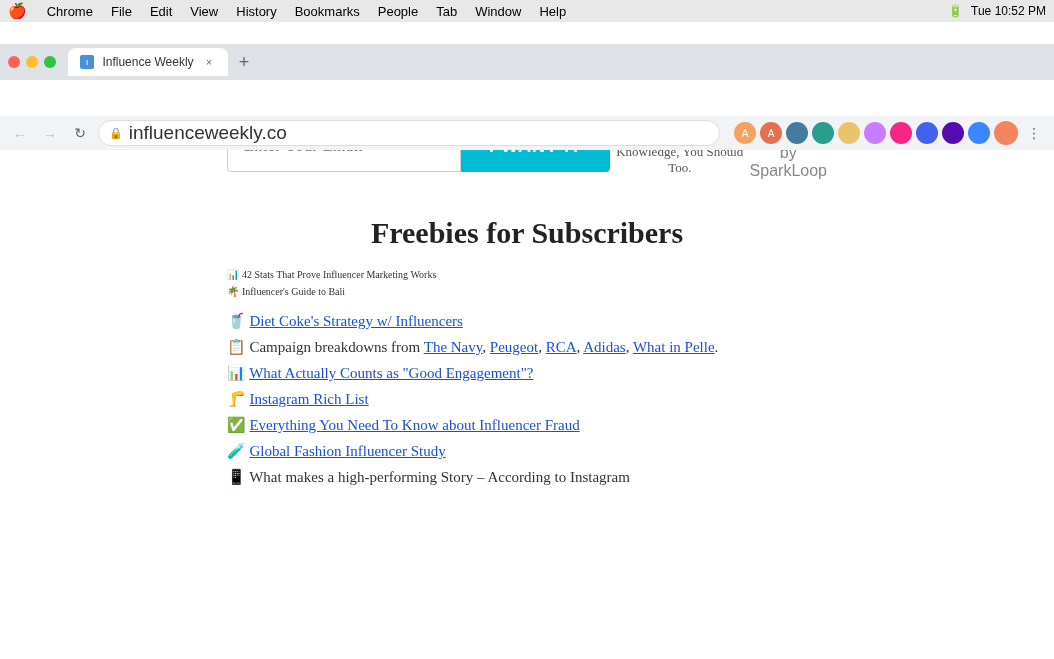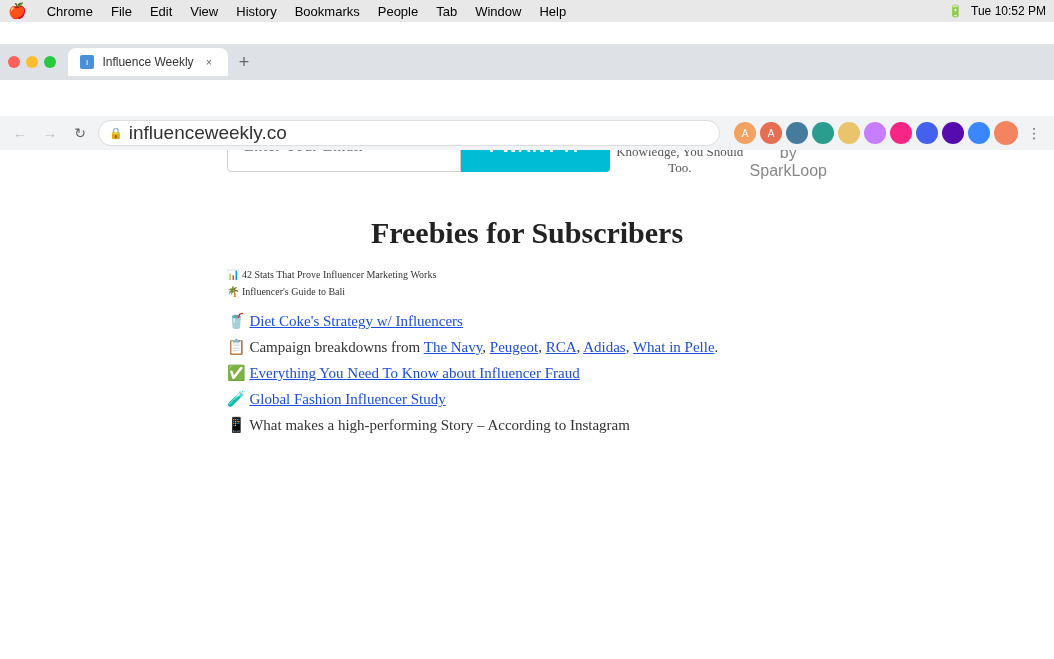--- a/index.html
+++ b/index.html
@@ -312,20 +312,28 @@
         <span>📋</span>
         <span> Campaign breakdowns from </span>
         <a href="#">The Navy</a>,
         <a href="#"> Peugeot</a>,
         <a href="#"> RCA</a>,
         <a href="#"> Adidas</a>,
         <a href="#"> What in Pelle</a>.
       </span>
     </li>
     <li>
+      <span>📊</span>
+      <a href="#">What Actually Counts as "Good Engagement"?</a>
+    </li>
+    <li>
+      <span>🦵</span>
+      <a href="#">Instagram Rich List</a>
+    </li>
+    <li>
       <span>✅</span>
       <a href="#">Everything You Need To Know about Influencer Fraud</a>
     </li>
     <li>
       <span>🧪</span>
       <a href="#">Global Fashion Influencer Study</a>
     </li>
     <li>
       <span>📱</span>
       <span>What makes a high-performing Story – According to Instagram</span>

